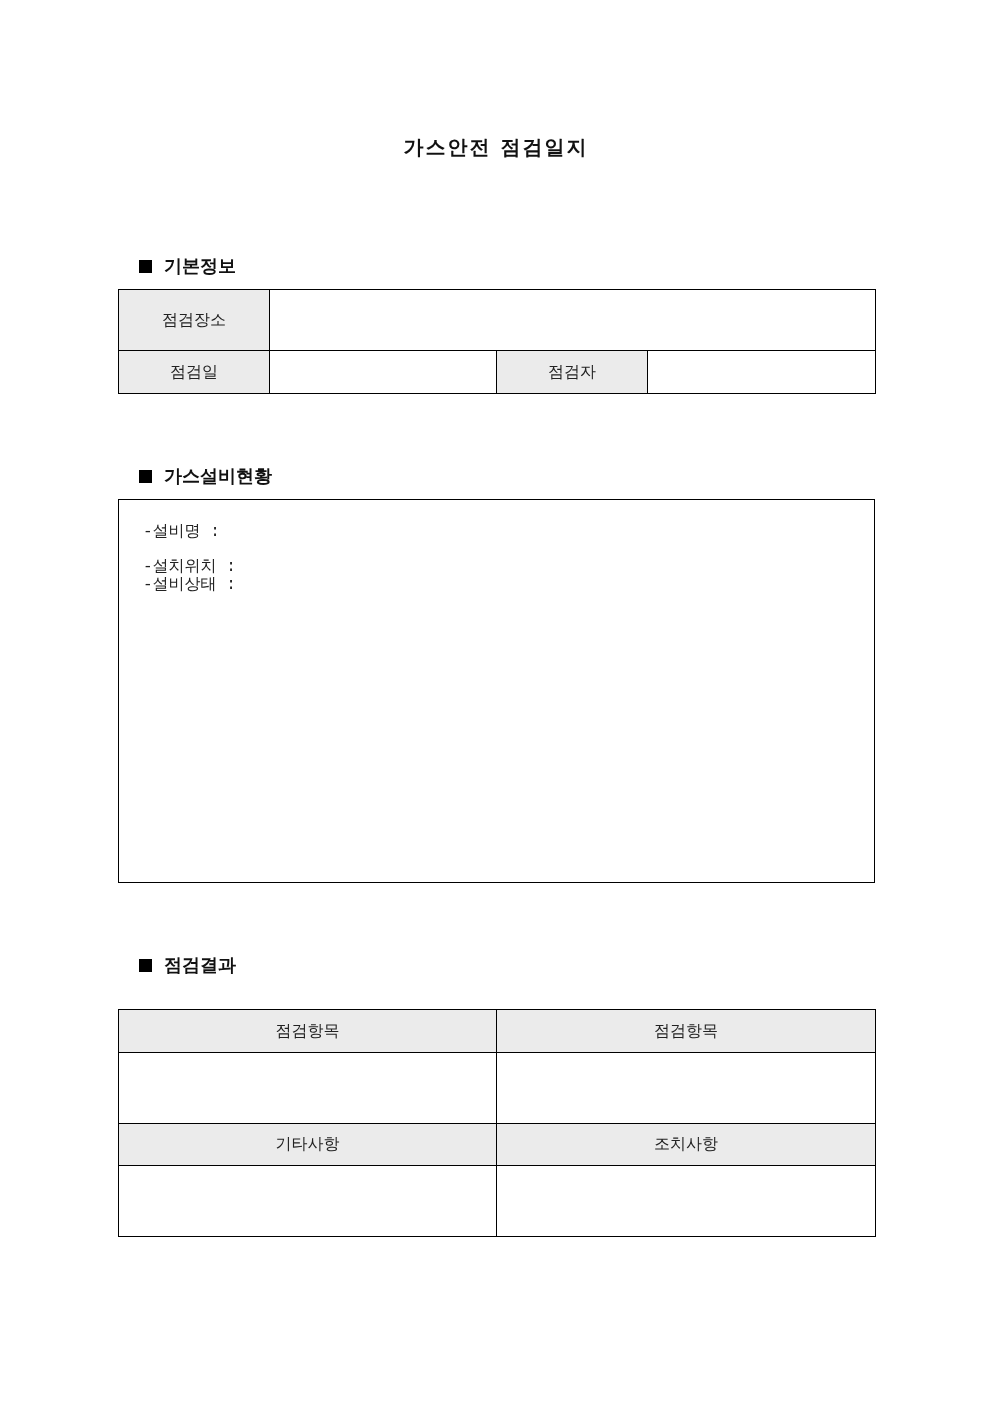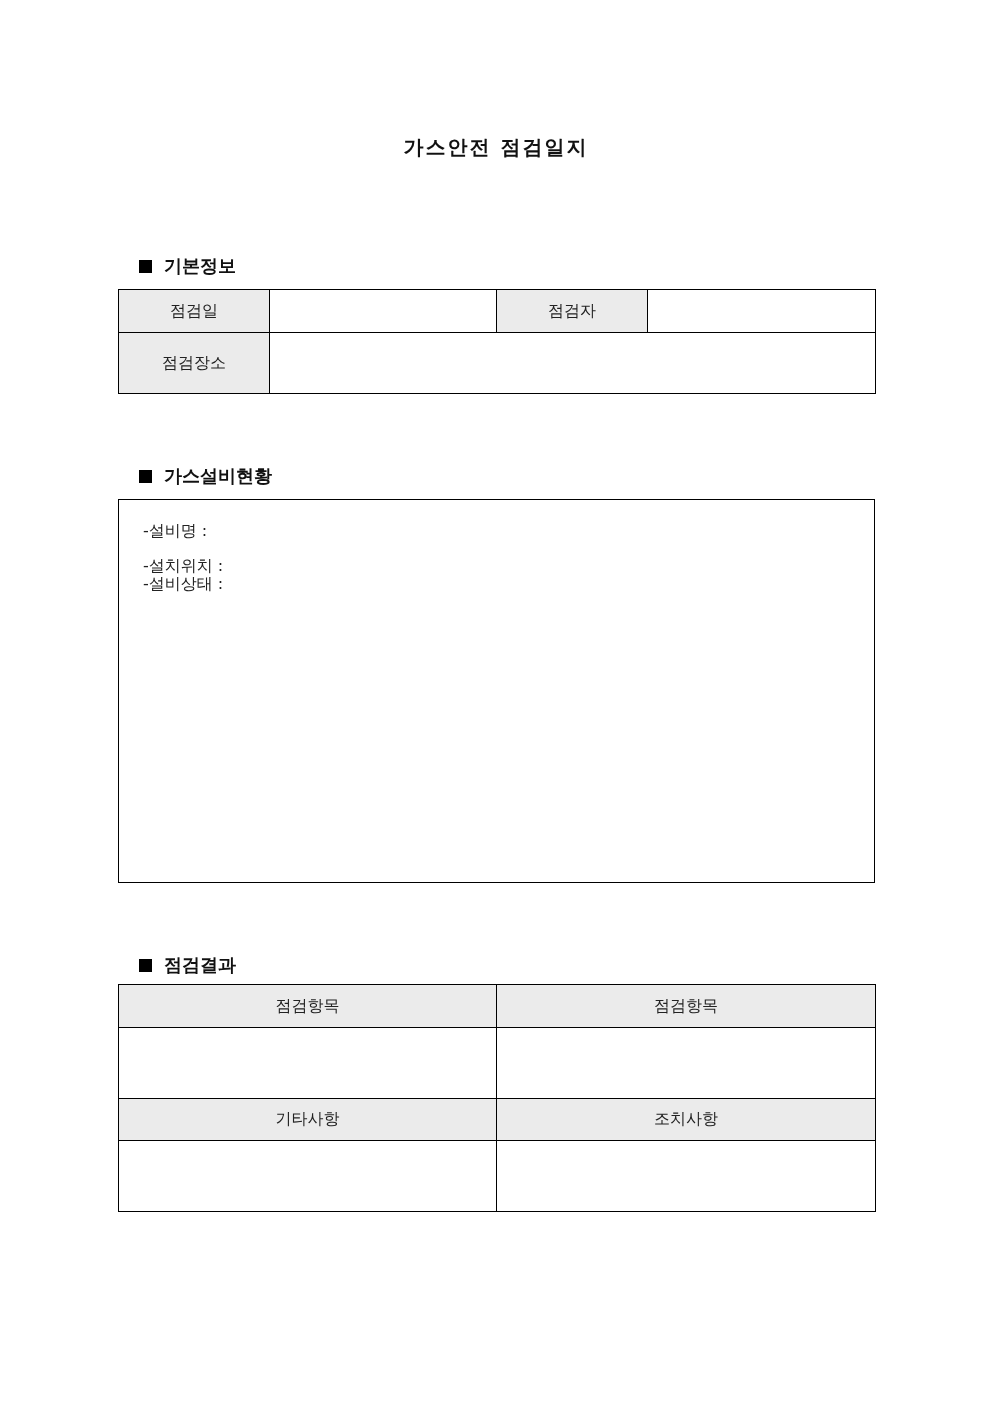--- a/index.html
+++ b/index.html
@@ -27,71 +27,71 @@
     table.grid td {
       border: 1px solid #000; font-size: 16px; text-align: center; padding: 0;
       color: #222;
     }
     td.lbl { background: #ebebeb; }
     .box {
       position: absolute; left: 118px; top: 499px; width: 755px; height: 382px;
       border: 1px solid #000;
     }
     .box-line {
-      position: absolute; left: 24px; font-size: 16px; color: #222;
+      position: absolute; left: 24px; font-size: 16px; color: #222; font-family: Liberation Mono, monospace;
     }
   </style>
 </head>
 <body>
 
 <div class="title">가스안전 점검일지</div>
 
 <div class="section-head" style="top:254px;">
   <span class="bullet"></span>
   <span>기본정보</span>
 </div>
 
 <table class="grid" style="top:289px;">
   <colgroup>
     <col style="width:151px">
       <col style="width:227px">
       <col style="width:151px">
       <col style="width:228px">
   </colgroup>
   <tbody>
-      <tr style="height:43px;">
+      <tr style="height:61px;">
+    <td class="lbl">점검장소</td>
+    <td colspan="3"></td>
+  </tr>
+  <tr style="height:43px;">
     <td class="lbl">점검일</td>
     <td></td>
     <td class="lbl">점검자</td>
     <td></td>
-  </tr>
-  <tr style="height:61px;">
-    <td class="lbl">점검장소</td>
-    <td colspan="3"></td>
   </tr>
 </tbody>
   </table>
 
 <div class="section-head" style="top:464px;">
   <span class="bullet"></span>
   <span>가스설비현황</span>
 </div>
 
 <div class="box">
   <div class="box-line" style="top:21px;">-설비명 :</div>
   <div class="box-line" style="top:48px;margin-top:8px;">-설치위치 :</div>
   <div class="box-line" style="top:74px;">-설비상태 :</div>
 </div>
 
 <div class="section-head" style="top:953px;">
   <span class="bullet"></span>
   <span>점검결과</span>
 </div>
 
-<table class="grid" style="top:984px;">
+<table class="grid" style="top:1009px;">
   <colgroup>
     <col style="width:378px">
       <col style="width:379px">
   </colgroup>
   <tbody>
       <tr style="height:43px;">
     <td class="lbl">점검항목</td>
     <td class="lbl">점검항목</td>
   </tr>
   <tr style="height:71px;">

